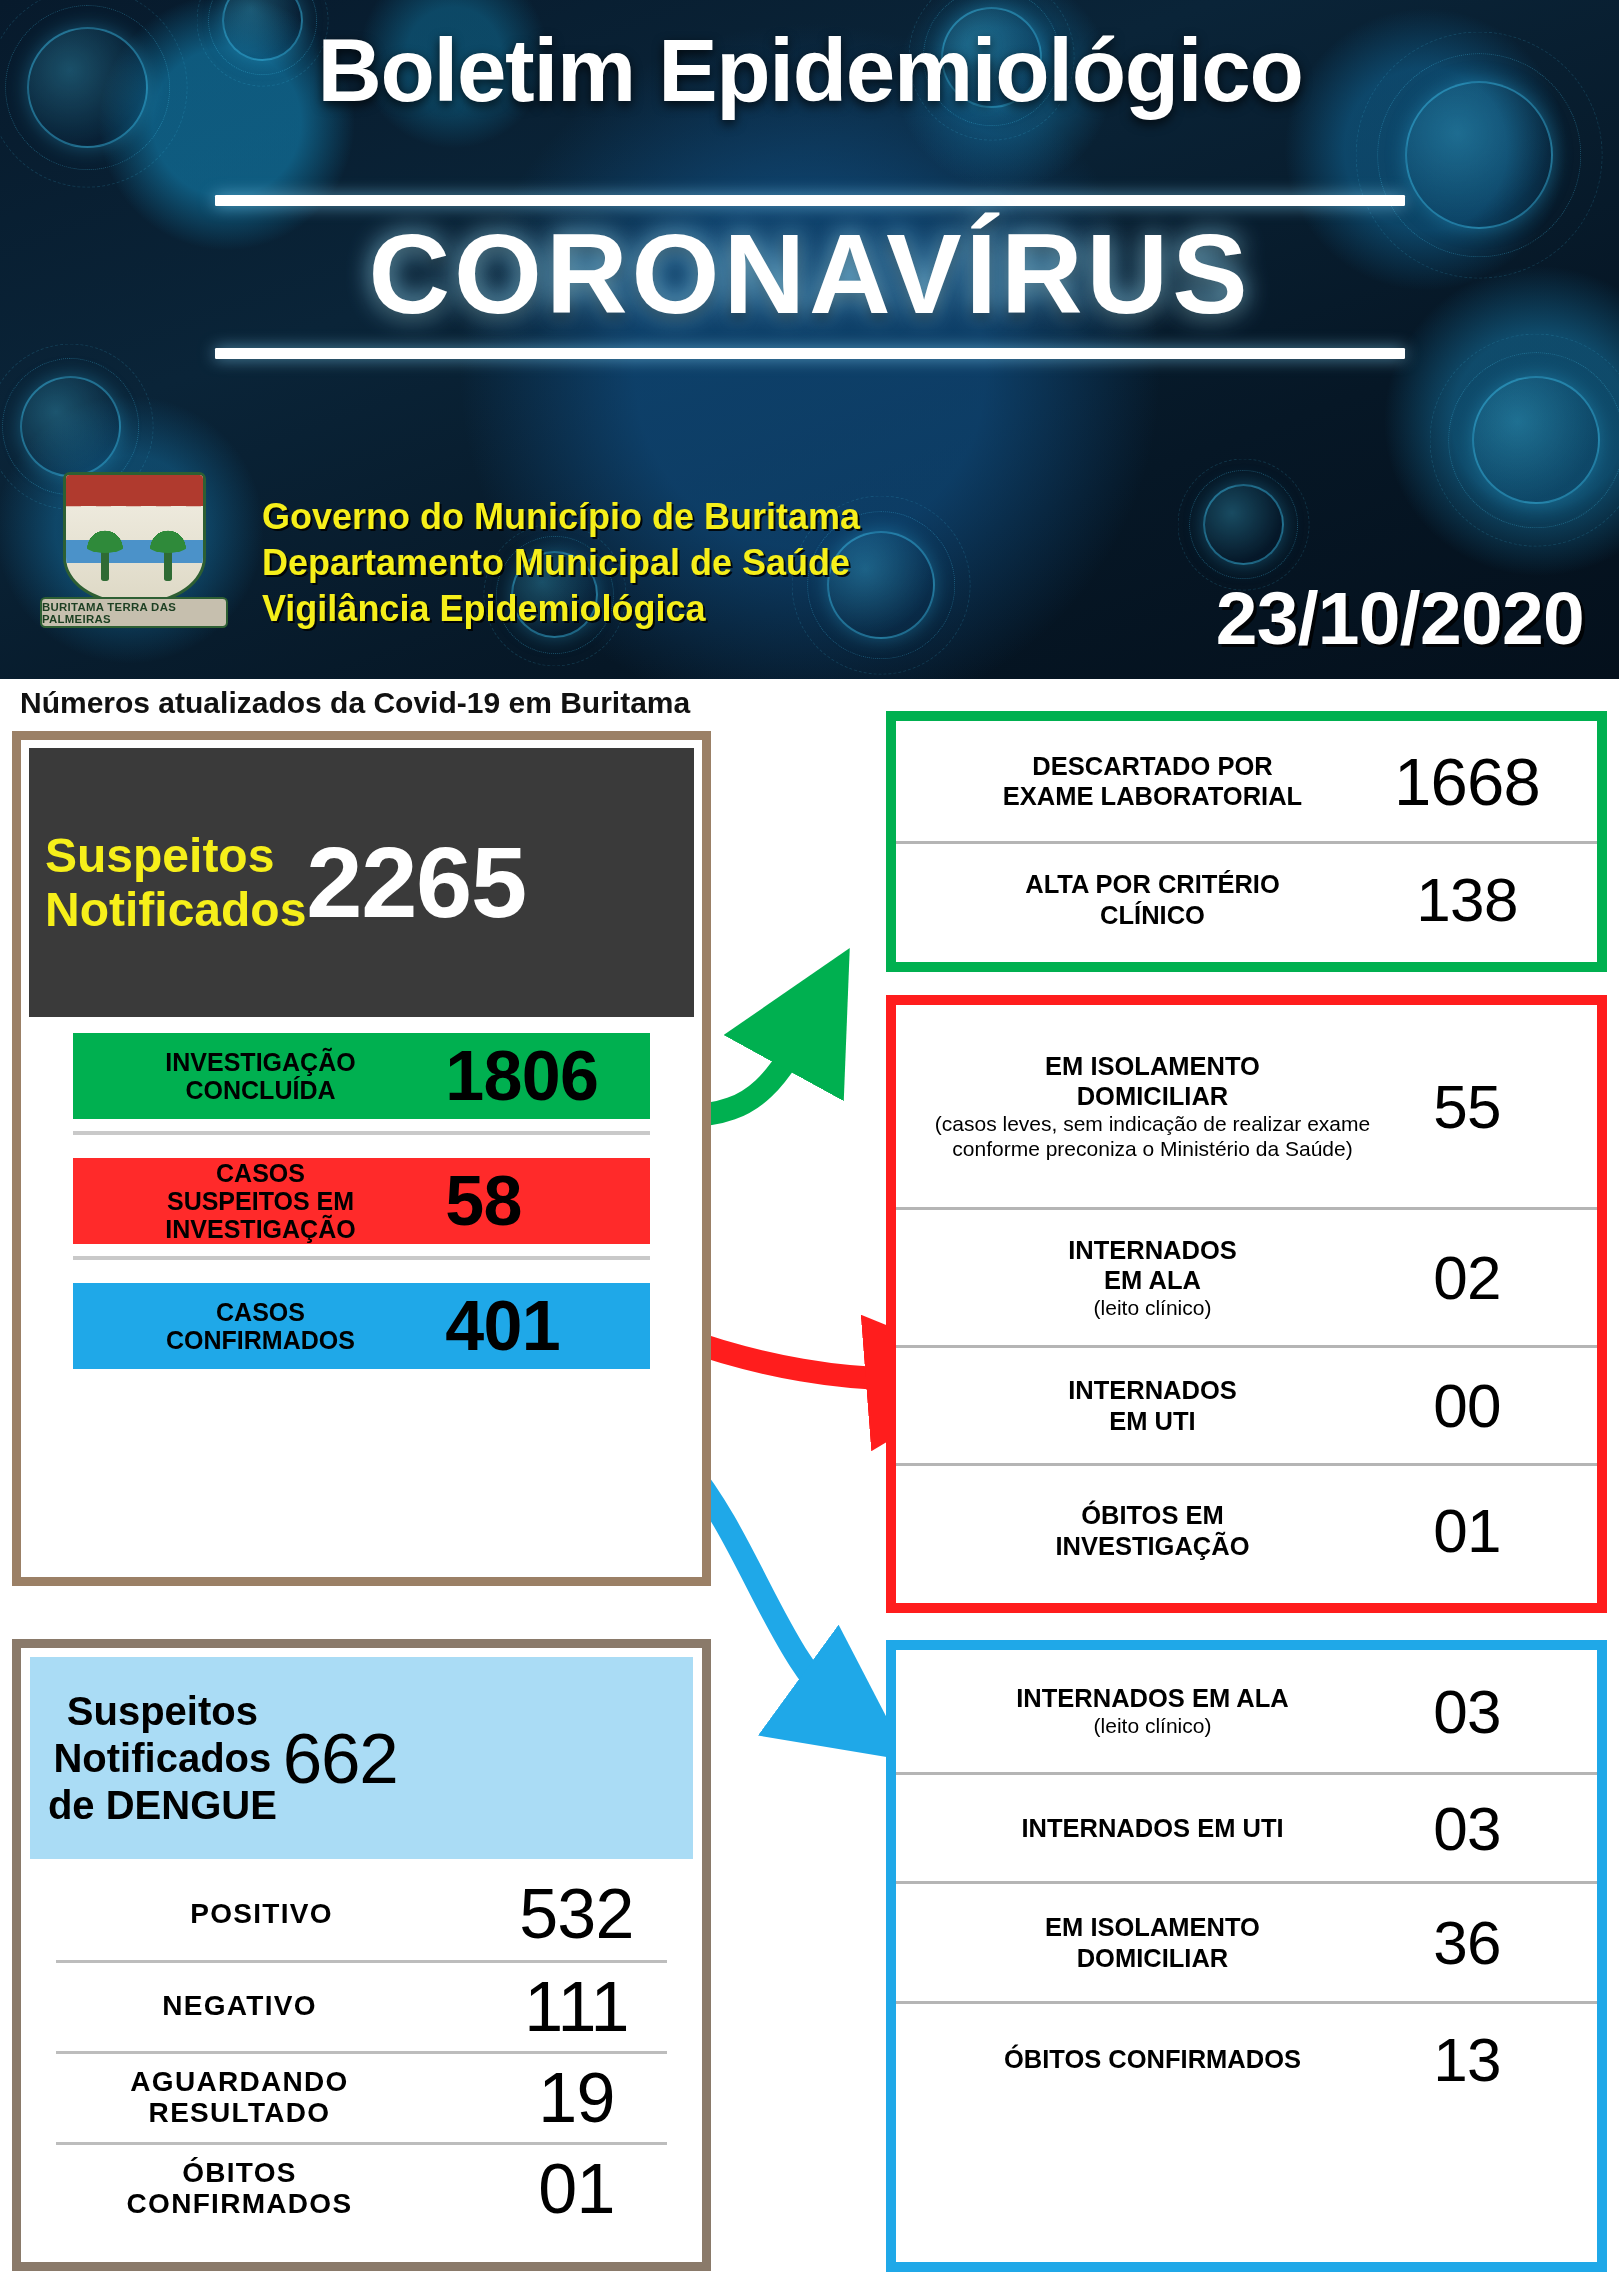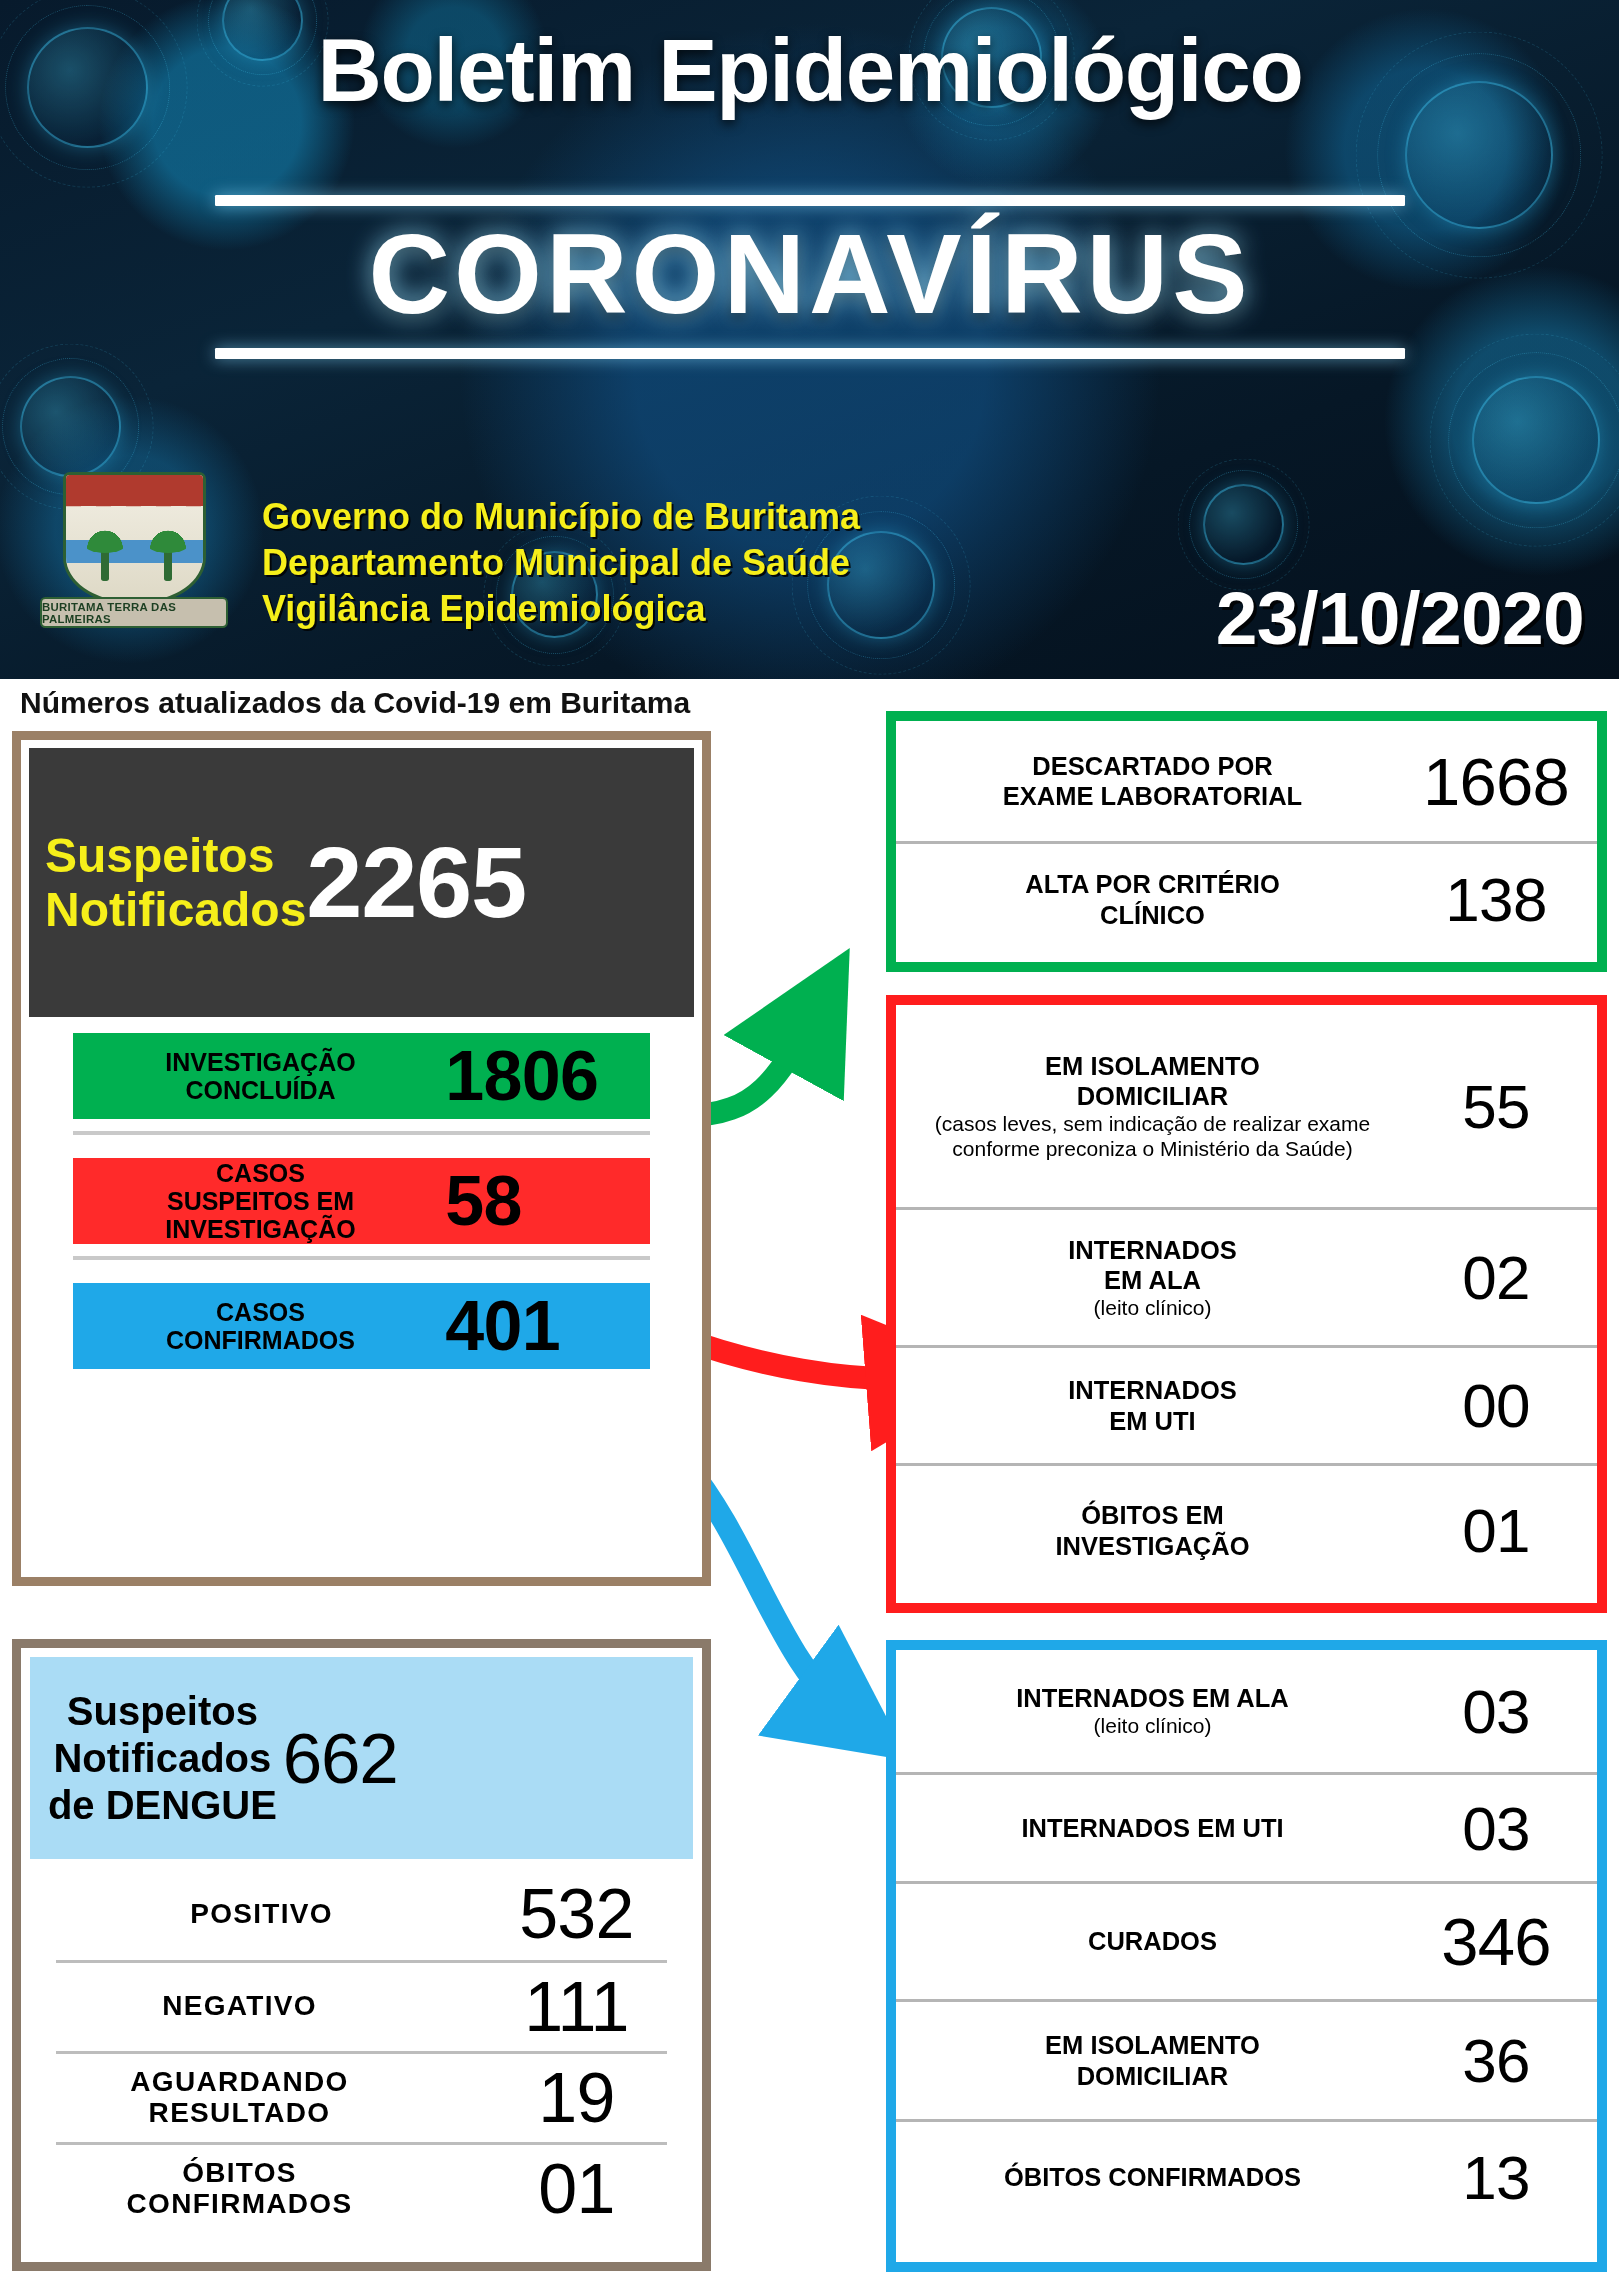--- a/index.html
+++ b/index.html
@@ -293,21 +293,21 @@
     position: absolute;
     background: #ffffff;
   }
   .card-green { left: 886px; top: 711px; width: 721px; height: 261px; border: 10.8px solid #00b050; }
   .card-red   { left: 886px; top: 995px; width: 721px; height: 618px; border: 10.8px solid #ff1d1d; }
   .card-blue  { left: 886px; top: 1640px; width: 721px; height: 632px; border: 10.8px solid #1fa8e8; }
 
   .crow {
     display: flex;
     align-items: center;
-    padding: 0 7px;
+    padding: 0 36px;
   }
   .crow + .crow { border-top: 3.4px solid #b5b5b5; }
   .crow-label {
     flex: 1;
     text-align: center;
     font-size: 25.5px;
     font-weight: bold;
     color: #000000;
     line-height: 1.18;
   }
@@ -485,26 +485,20 @@
         <span class="sub">(leito clínico)</span>
       </div>
       <div class="crow-value">03</div>
     </div>
     <div class="crow" style="height:109px;">
       <div class="crow-label">
         <div>INTERNADOS EM UTI</div>
       </div>
       <div class="crow-value">03</div>
     </div>
-    <div class="crow" style="height:118px;">
-      <div class="crow-label">
-        <div>CURADOS</div>
-      </div>
-      <div class="crow-value big">346</div>
-    </div>
     <div class="crow" style="height:120px;">
       <div class="crow-label">
         <div>EM ISOLAMENTO</div>
         <div>DOMICILIAR</div>
       </div>
       <div class="crow-value">36</div>
     </div>
     <div class="crow" style="height:114px;">
       <div class="crow-label">
         <div>ÓBITOS CONFIRMADOS</div>

